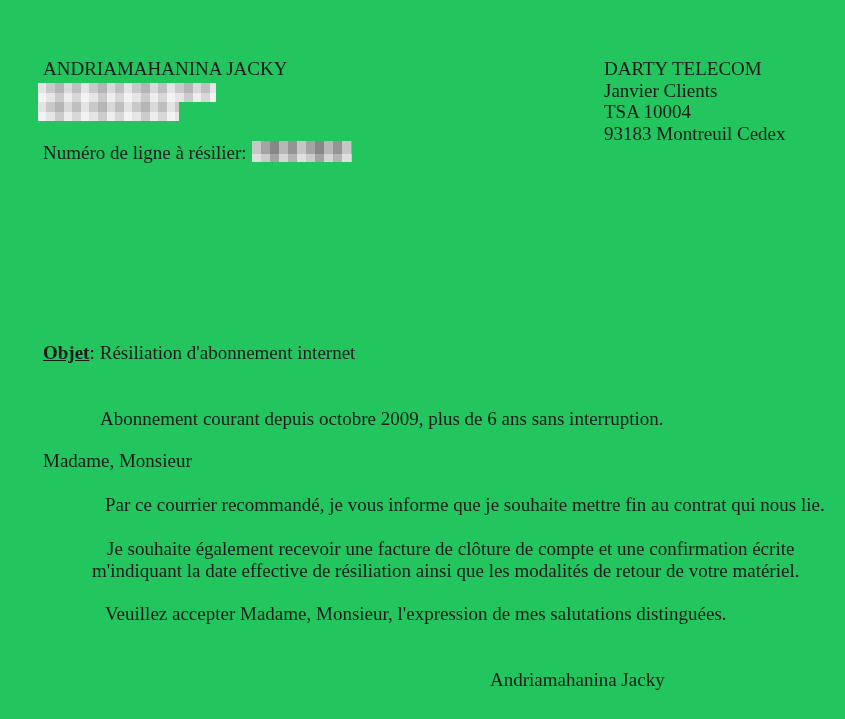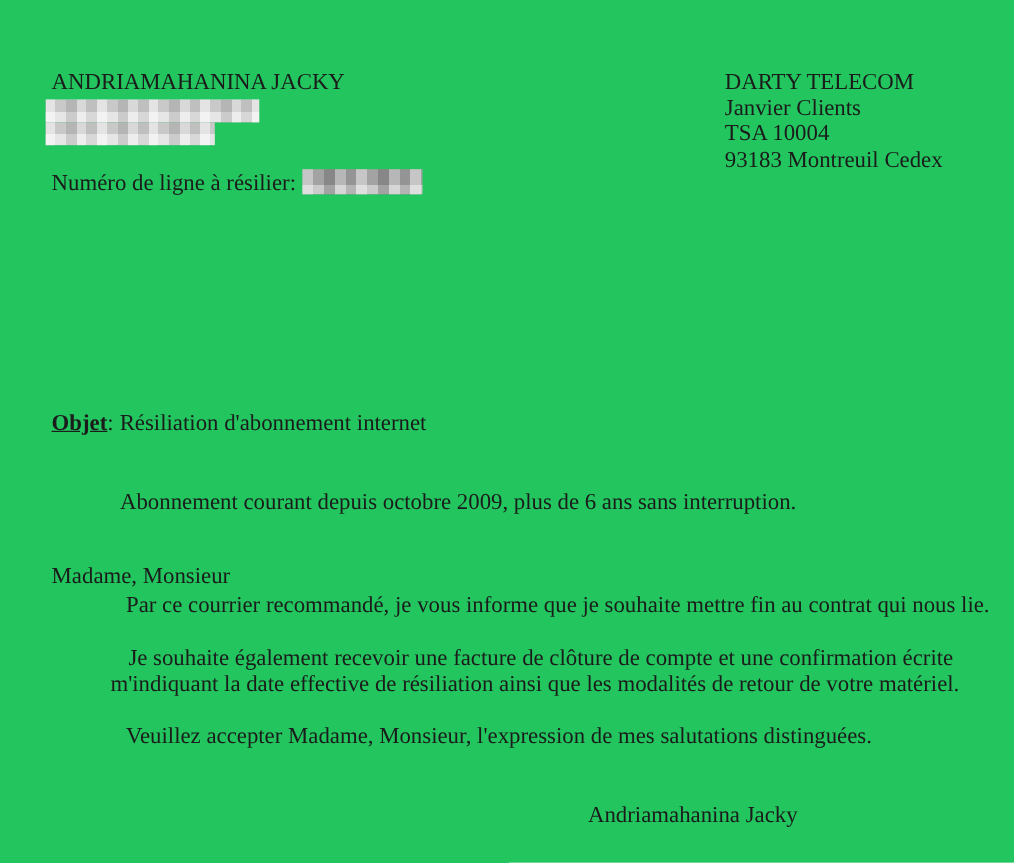--- a/index.html
+++ b/index.html
@@ -76,21 +76,21 @@
     <div>TSA 10004</div>
     <div>93183 Montreuil Cedex</div>
   </div>
 
 
   <div class="abs" style="left:43px; top:342px;">
     <span class="subject-label">Objet</span><span class="subject-sep">:</span><span>Résiliation d'abonnement internet</span>
   </div>
   <div class="abs" style="left:100px; top:364px;margin-top:44px;">Abonnement courant depuis octobre 2009, plus de 6 ans sans interruption.</div>
 
-  <div class="abs" style="left:43px; top:450px;margin-top:20px;">Madame, Monsieur</div>
+  <div class="abs" style="left:43px; top:450px;">Madame, Monsieur</div>
 
   <div class="abs" style="left:105px; top:494px;">Par ce courrier recommandé, je vous informe que je souhaite mettre fin au contrat qui nous lie.</div>
 
   <div class="abs" style="left:92px; top:560px;">m'indiquant la date effective de résiliation ainsi que les modalités de retour de votre matériel.</div>
   <div class="abs" style="left:107px; top:538px;">Je souhaite également recevoir une facture de clôture de compte et une confirmation écrite</div>
 
   <div class="abs" style="left:105px; top:603px;">Veuillez accepter Madame, Monsieur, l'expression de mes salutations distinguées.</div>
 
   <div class="abs" style="left:490px; top:669px;">Andriamahanina Jacky</div>
 

